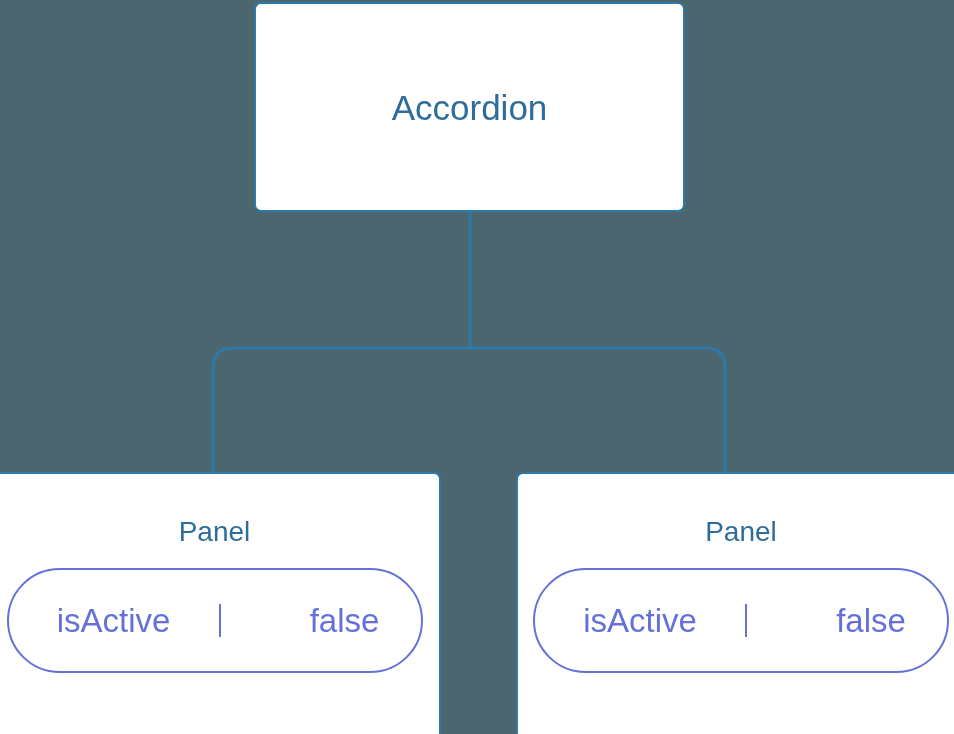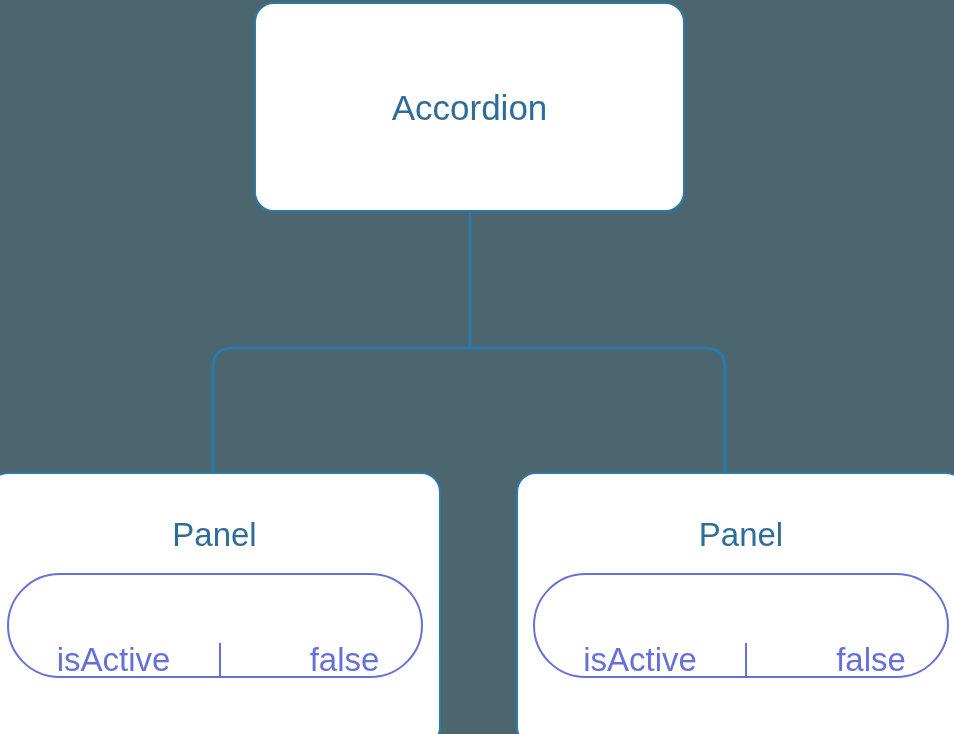--- a/index.html
+++ b/index.html
@@ -27,21 +27,21 @@
     top: 0;
     width: 954px;
     height: 734px;
     pointer-events: none;
   }
   
   .node {
     position: absolute;
     background: #ffffff;
     border: 2.5px solid #2d79a8;
-    border-radius: 20px;
+    border-radius: 7px;
     box-sizing: border-box;
     display: flex;
     flex-direction: column;
     align-items: center;
   }
   .node-title {
     color: #2e6d99;
     font-size: 35px;
     font-weight: 400;
     line-height: 1;
@@ -64,28 +64,28 @@
   #node-panel-right {
     left: 516px;
     top: 472px;
     width: 450px;
     height: 275px;
     padding-top: 44px;
   }
   
   #node-panel-left .node-title,
   #node-panel-right .node-title {
-    font-size: 33px;
+    font-size: 28px;
   }
   
   .prop-pill {
     margin-top: 22px;
     height: 105px;
     display: flex;
-    align-items: flex-end;
+    align-items: center;
     border: 2px solid #6571d8;
     border-radius: 53px;
     box-sizing: border-box;
     background: #ffffff;
     overflow: hidden;
   }
   .pill-key,
   .pill-val {
     display: flex;
     align-items: center;

